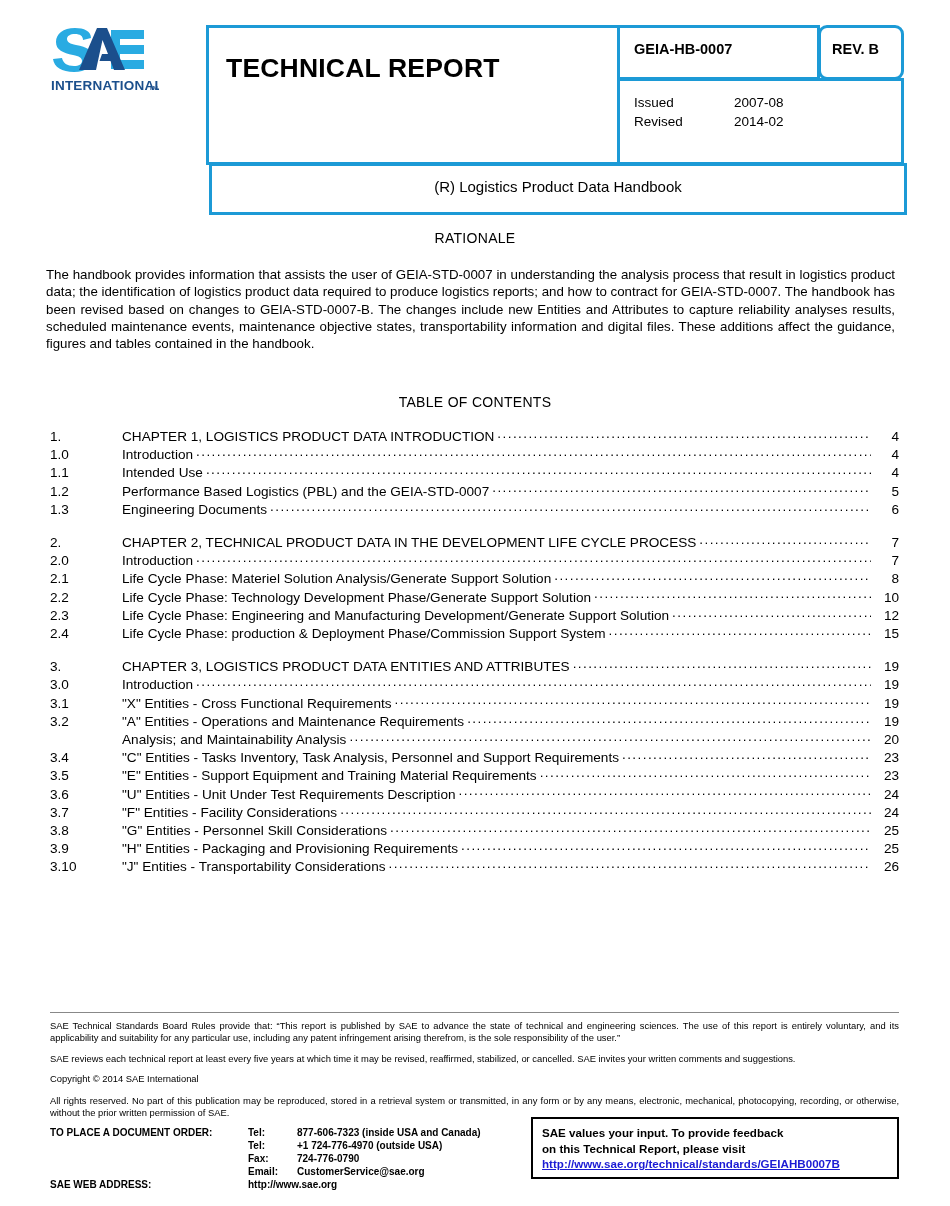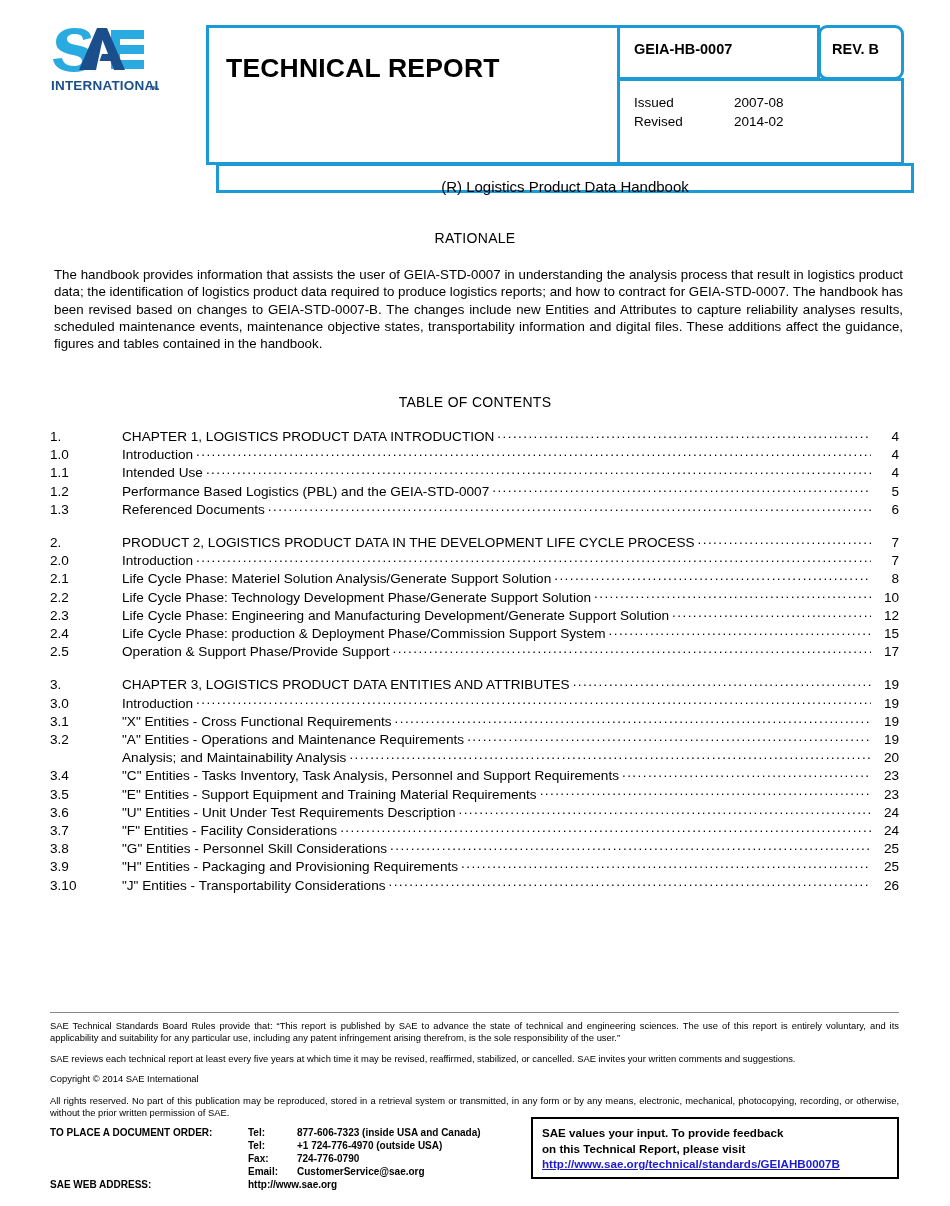--- a/index.html
+++ b/index.html
@@ -107,23 +107,23 @@
     font-size: 13.5px;
     white-space: nowrap;
   }
   .date-label { left: 14px; }
   .date-value { left: 114px; }
   .date-row-1 { top: 14px; text-align: right; }
   .date-row-2 { top: 33px; }
 
   
   #cell-subtitle {
-    left: 10px; top: 138px;
+    left: 3px; top: 138px;
     width: 698px;
-    height: 30px;
+    height: 52px;
     padding-left: 42px;
   }
   #subtitle-text {
     position: absolute;
     left: 0; right: 0;
     top: 12px;
     text-align: center;
     font-size: 15px;
     white-space: nowrap;
   }
@@ -132,21 +132,21 @@
   #rationale-heading {
     position: absolute;
     left: 0; right: 0;
     top: 230px;
     text-align: center;
     font-size: 14px;
     letter-spacing: 0.3px;
   }
   #rationale-body {
     position: absolute;
-    left: 54px;
+    left: 46px;
     top: 266px;
     width: 849px;
     font-size: 13.3px;
     line-height: 17.3px;
     text-align: justify;
     text-justify: inter-word;
   }
 
   
   #toc-heading {
@@ -366,29 +366,29 @@
         <span class="toc-page">4</span>
       </div>
       <div class="toc-row">
         <span class="toc-num">1.2</span>
         <span class="toc-title">Performance Based Logistics (PBL) and the GEIA-STD-0007</span>
         <span class="toc-leader"></span>
         <span class="toc-page">5</span>
       </div>
       <div class="toc-row">
         <span class="toc-num">1.3</span>
-        <span class="toc-title">Referenced Documents</span>
+        <span class="toc-title">Engineering Documents</span>
         <span class="toc-leader"></span>
         <span class="toc-page">6</span>
       </div>
     </div>
     <div class="toc-group">
       <div class="toc-row">
         <span class="toc-num">2.</span>
-        <span class="toc-title">PRODUCT 2, LOGISTICS PRODUCT DATA IN THE DEVELOPMENT LIFE CYCLE PROCESS</span>
+        <span class="toc-title">CHAPTER 2, TECHNICAL PRODUCT DATA IN THE DEVELOPMENT LIFE CYCLE PROCESS</span>
         <span class="toc-leader"></span>
         <span class="toc-page">7</span>
       </div>
       <div class="toc-row">
         <span class="toc-num">2.0</span>
         <span class="toc-title">Introduction</span>
         <span class="toc-leader"></span>
         <span class="toc-page">7</span>
       </div>
       <div class="toc-row">
@@ -407,26 +407,20 @@
         <span class="toc-num">2.3</span>
         <span class="toc-title">Life Cycle Phase: Engineering and Manufacturing Development/Generate Support Solution</span>
         <span class="toc-leader"></span>
         <span class="toc-page">12</span>
       </div>
       <div class="toc-row">
         <span class="toc-num">2.4</span>
         <span class="toc-title">Life Cycle Phase: production &amp; Deployment Phase/Commission Support System</span>
         <span class="toc-leader"></span>
         <span class="toc-page">15</span>
-      </div>
-      <div class="toc-row">
-        <span class="toc-num">2.5</span>
-        <span class="toc-title">Operation &amp; Support Phase/Provide Support</span>
-        <span class="toc-leader"></span>
-        <span class="toc-page">17</span>
       </div>
     </div>
     <div class="toc-group">
       <div class="toc-row">
         <span class="toc-num">3.</span>
         <span class="toc-title">CHAPTER 3, LOGISTICS PRODUCT DATA ENTITIES AND ATTRIBUTES</span>
         <span class="toc-leader"></span>
         <span class="toc-page">19</span>
       </div>
       <div class="toc-row">

